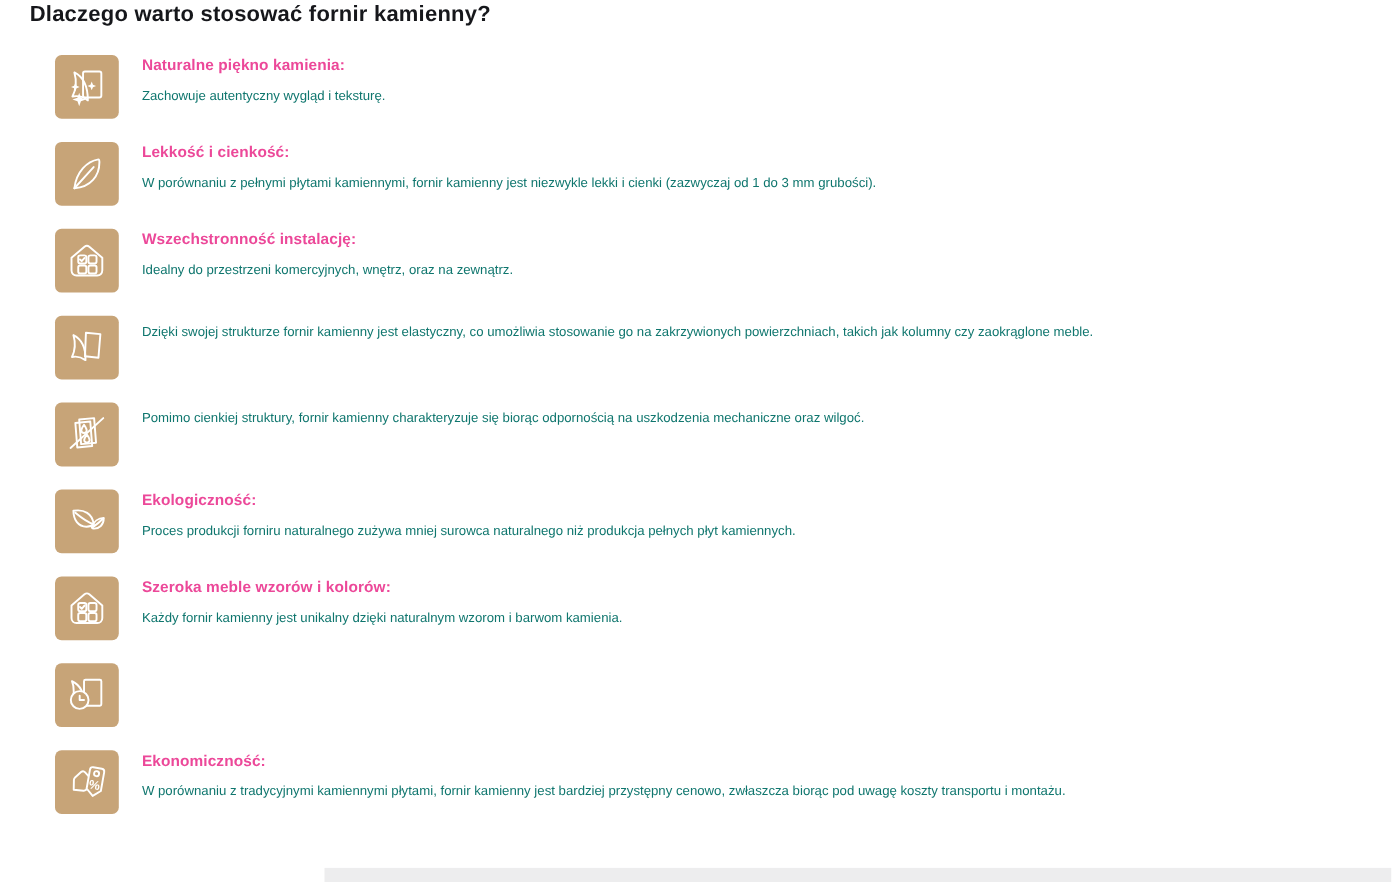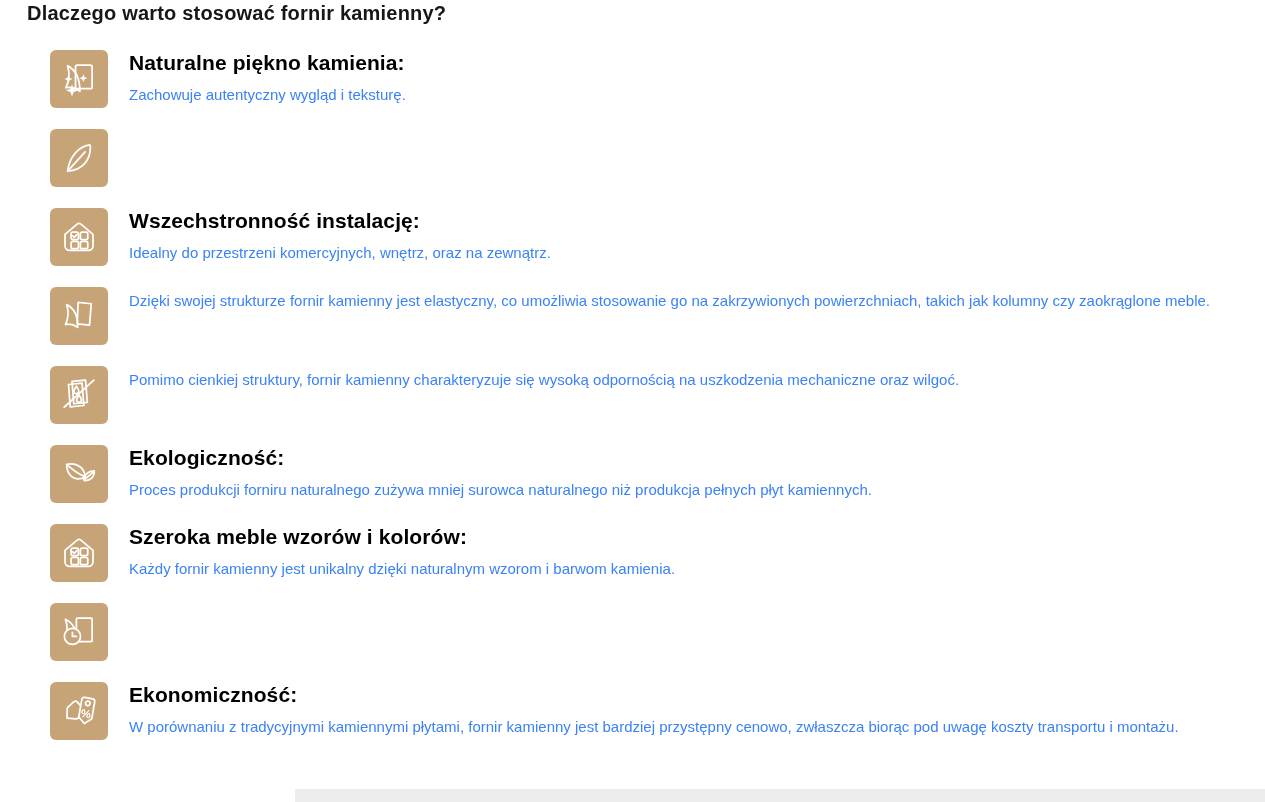--- a/index.html
+++ b/index.html
@@ -23,26 +23,26 @@
   }
   .benefit { display:flex; align-items:flex-start; gap:21px; }
   .icon-tile {
     width:58px; height:58px; flex:0 0 58px;
     background:#C7A478; border-radius:6px;
     display:flex; align-items:center; justify-content:center;
   }
   .icon-tile svg { display:block; }
   .benefit-text { padding-top:1px; }
   .benefit-title {
-    font-size:21px; font-weight:800; margin:0 0 7px;
-    color:#000000; letter-spacing:0.1px;
+    font-size:14px; font-weight:800; margin:0 0 7px;
+    color:#ec4899; letter-spacing:0.1px;
   }
   .benefit-desc {
-    font-size:15px; line-height:26px; margin:0;
-    color:#3b82f6; max-width:1095px;
+    font-size:12px; line-height:26px; margin:0;
+    color:#0f766e; max-width:1095px;
   }
   .bottom-bar {
     position:absolute; left:295px; right:0; bottom:0;
     height:13px; background:#ededee;
   }
 </style>
 </head>
 <body>
 
 <div class="page">
@@ -66,20 +66,24 @@
         <p class="benefit-desc">Zachowuje autentyczny wygląd i teksturę.</p>
       </div>
     </div>
 
     <div class="benefit">
       <div class="icon-tile">
         <svg width="42" height="42" viewBox="0 0 48 48" fill="none" stroke="#fff" stroke-width="2" stroke-linecap="round" stroke-linejoin="round">
           <path d="M36 9 C24 11 13 22 11 39 C28 38 37 26 37 12 C37 10 37 9 36 9 Z"></path>
           <path d="M11 39 L31 17"></path>
         </svg>
+      </div>
+      <div class="benefit-text">
+        <h3 class="benefit-title">Lekkość i cienkość:</h3>
+        <p class="benefit-desc">W porównaniu z pełnymi płytami kamiennymi, fornir kamienny jest niezwykle lekki i cienki (zazwyczaj od 1 do 3 mm grubości).</p>
       </div>
     </div>
 
     <div class="benefit">
       <div class="icon-tile">
         <svg width="42" height="42" viewBox="0 0 48 48" fill="none" stroke="#fff" stroke-width="2" stroke-linecap="round" stroke-linejoin="round">
           <path d="M8 21 L21.5 9.5 C23 8.3 25 8.3 26.5 9.5 L40 21 L40 34 C40 37 37.8 39.3 34.8 39.3 L13.2 39.3 C10.2 39.3 8 37 8 34 Z"></path>
           <rect x="15" y="18.5" width="8.4" height="8.4" rx="2"></rect>
           <rect x="25.6" y="18.5" width="8.4" height="8.4" rx="2"></rect>
           <rect x="15" y="28.9" width="8.4" height="8.4" rx="2"></rect>
@@ -109,21 +113,21 @@
       <div class="icon-tile">
         <svg width="42" height="42" viewBox="0 0 48 48" fill="none" stroke="#fff" stroke-width="2" stroke-linecap="round" stroke-linejoin="round">
           <path d="M16 8.5 L31.5 7 L33.5 32.5 L18 34 Z"></path>
           <path d="M12 12 L27.5 10.5 L29.5 36 L14 37.5 Z"></path>
           <path d="M21 14 c1.8 2.6 2.8 4 2.8 5.6 a2.8 2.8 0 1 1 -5.6 0 c0 -1.6 1 -3 2.8 -5.6 Z"></path>
           <path d="M24 24 c1.8 2.6 2.8 4 2.8 5.6 a2.8 2.8 0 1 1 -5.6 0 c0 -1.6 1 -3 2.8 -5.6 Z"></path>
           <path d="M7 38 L41 7"></path>
         </svg>
       </div>
       <div class="benefit-text">
-        <p class="benefit-desc">Pomimo cienkiej struktury, fornir kamienny charakteryzuje się wysoką odpornością na uszkodzenia mechaniczne oraz wilgoć.</p>
+        <p class="benefit-desc">Pomimo cienkiej struktury, fornir kamienny charakteryzuje się biorąc odpornością na uszkodzenia mechaniczne oraz wilgoć.</p>
       </div>
     </div>
 
     <div class="benefit">
       <div class="icon-tile">
         <svg width="42" height="42" viewBox="0 0 48 48" fill="none" stroke="#fff" stroke-width="2" stroke-linecap="round" stroke-linejoin="round">
           <path d="M10 13 C21 11 30 16 31 27 C29.5 28.5 26.5 29.5 23.5 29.5 C15 29.5 10 22.5 10 13 Z"></path>
           <path d="M12 15 C18 20 25 25 31 27"></path>
           <path d="M29 30 C31 24 36 20.5 41.5 20.5 C41.5 27.5 37 32 30.5 31.5 C29.8 31 29.2 30.6 29 30 Z"></path>
           <path d="M41 21 C37 25 33 28 29.5 30.5"></path>

